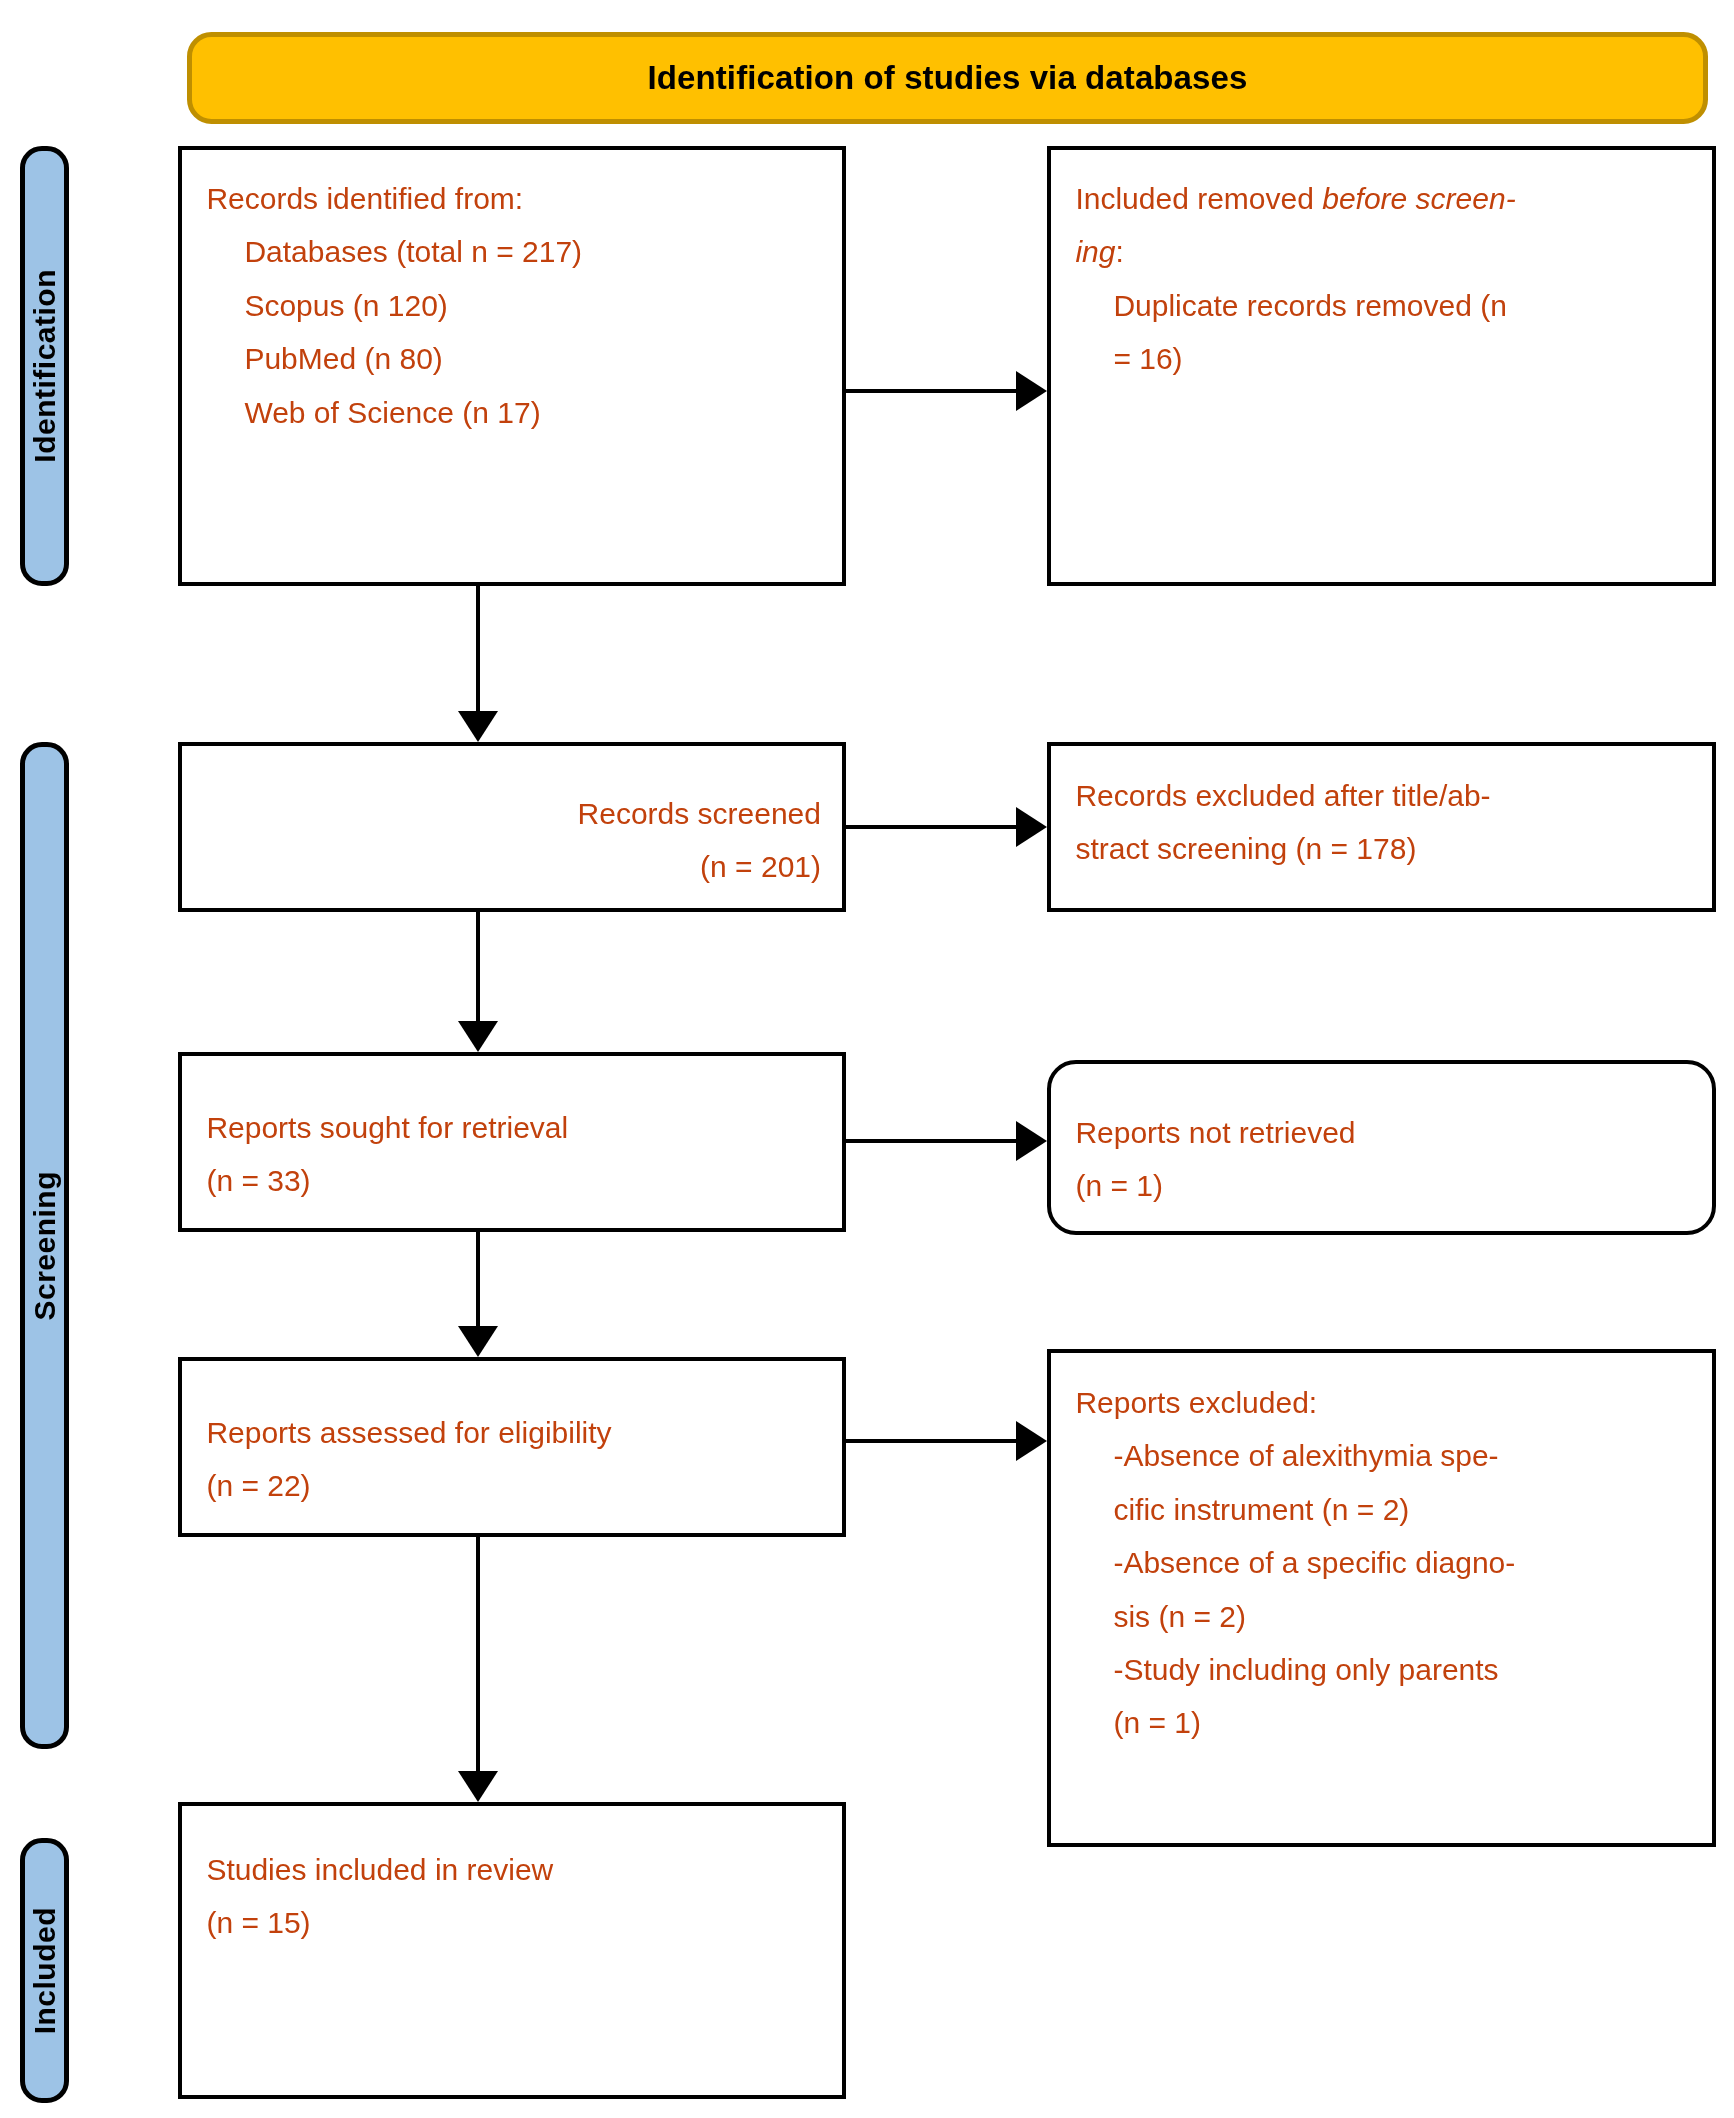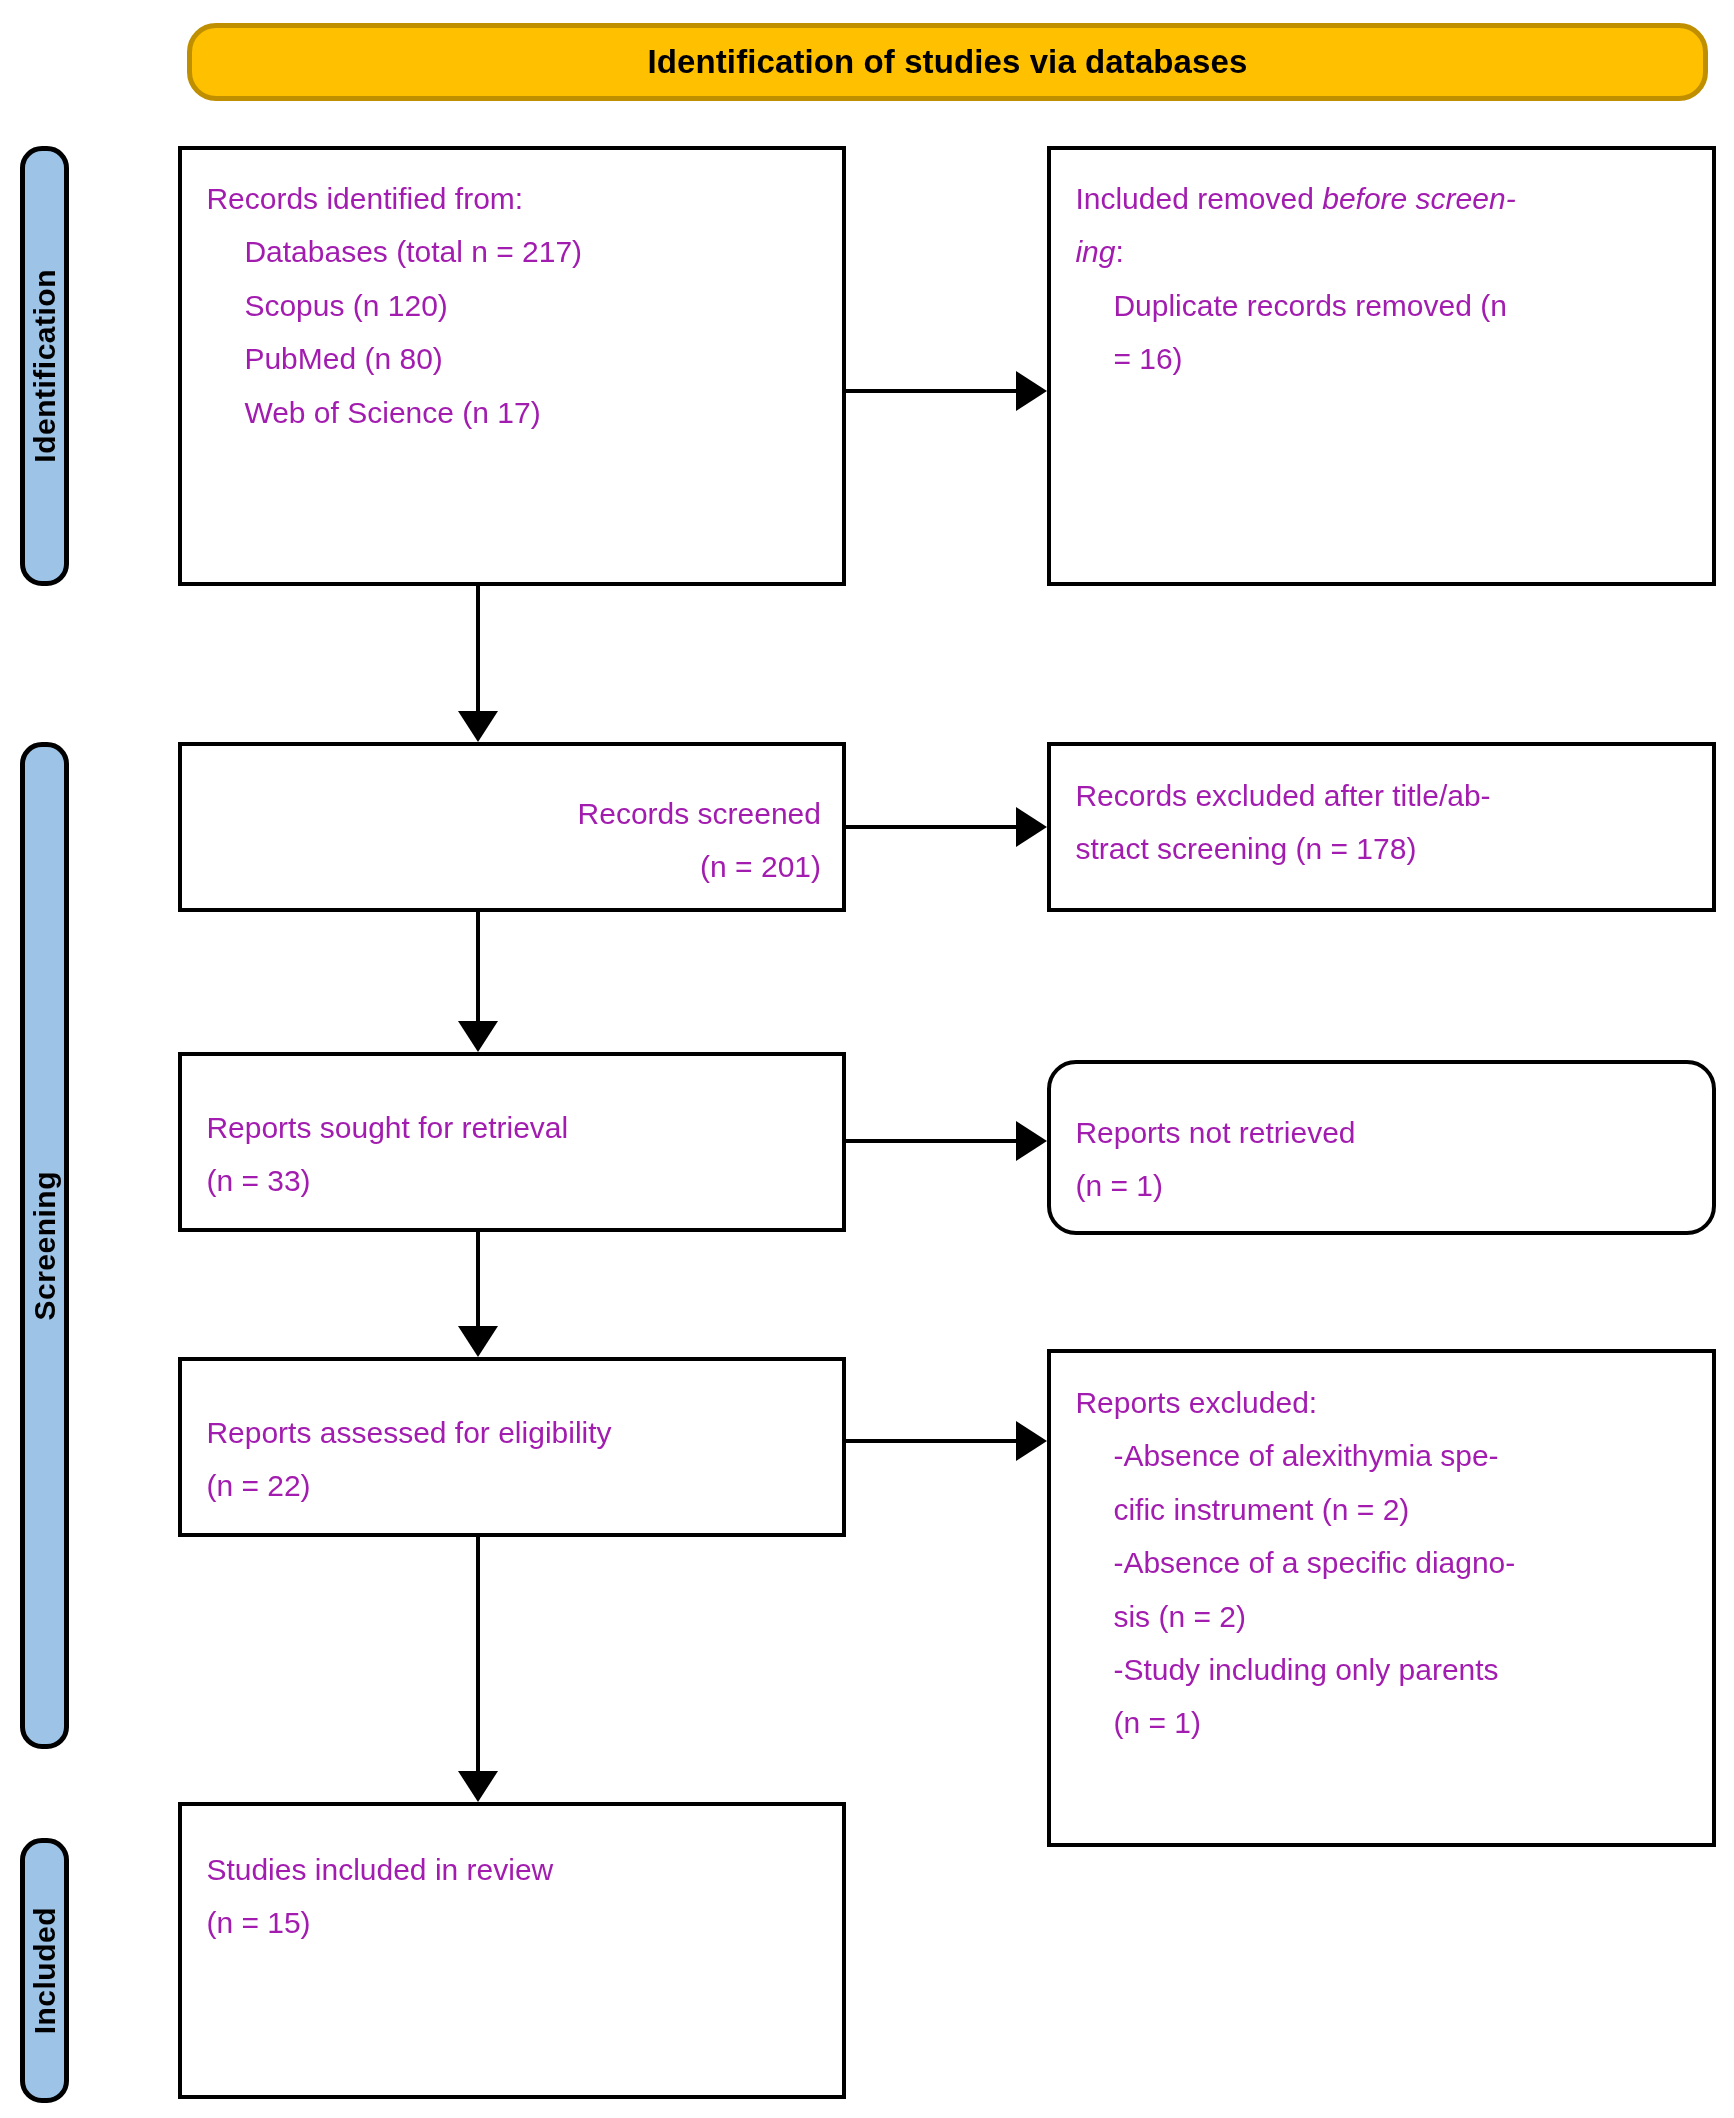--- a/index.html
+++ b/index.html
@@ -62,21 +62,21 @@
   .flow-box {
     position: absolute;
     box-sizing: border-box;
     background: #ffffff;
     border: 4.8px solid #000000;
     padding: 22px 21px 10.6px 24.4px;
   }
   .flow-box .box-text {
     font-size: 30px;
     line-height: 1.78;
-    color: #a21caf;
+    color: #c2410c;
     white-space: pre-wrap;
   }
   .flow-box .box-text.justify {
     text-align: justify;
     text-align-last: left;
   }
   .flow-box .indent-1 {
     padding-left: 38px;
   }
   .flow-box .indent-hang {
@@ -132,21 +132,21 @@
     border-top: 20px solid transparent;
     border-bottom: 20px solid transparent;
     border-left: 31px solid #000000;
   }
 </style>
 </head>
 <body>
 
 <div id="canvas">
 
-  <div class="stage-banner" style="left:187px; top:23px; width:1521px; height:78px;border-radius:29px;">
+  <div class="stage-banner" style="left:187px; top:32px; width:1521px; height:92px;">
     <span class="banner-label">Identification of studies via databases</span>
   </div>
 
   <div class="stage-rail" style="left:20px; top:146px; width:49px; height:440px;">
     <span class="rail-label">Identification</span>
   </div>
 
   <div class="stage-rail" style="left:20px; top:742px; width:49px; height:1007px;">
     <span class="rail-label">Screening</span>
   </div>

